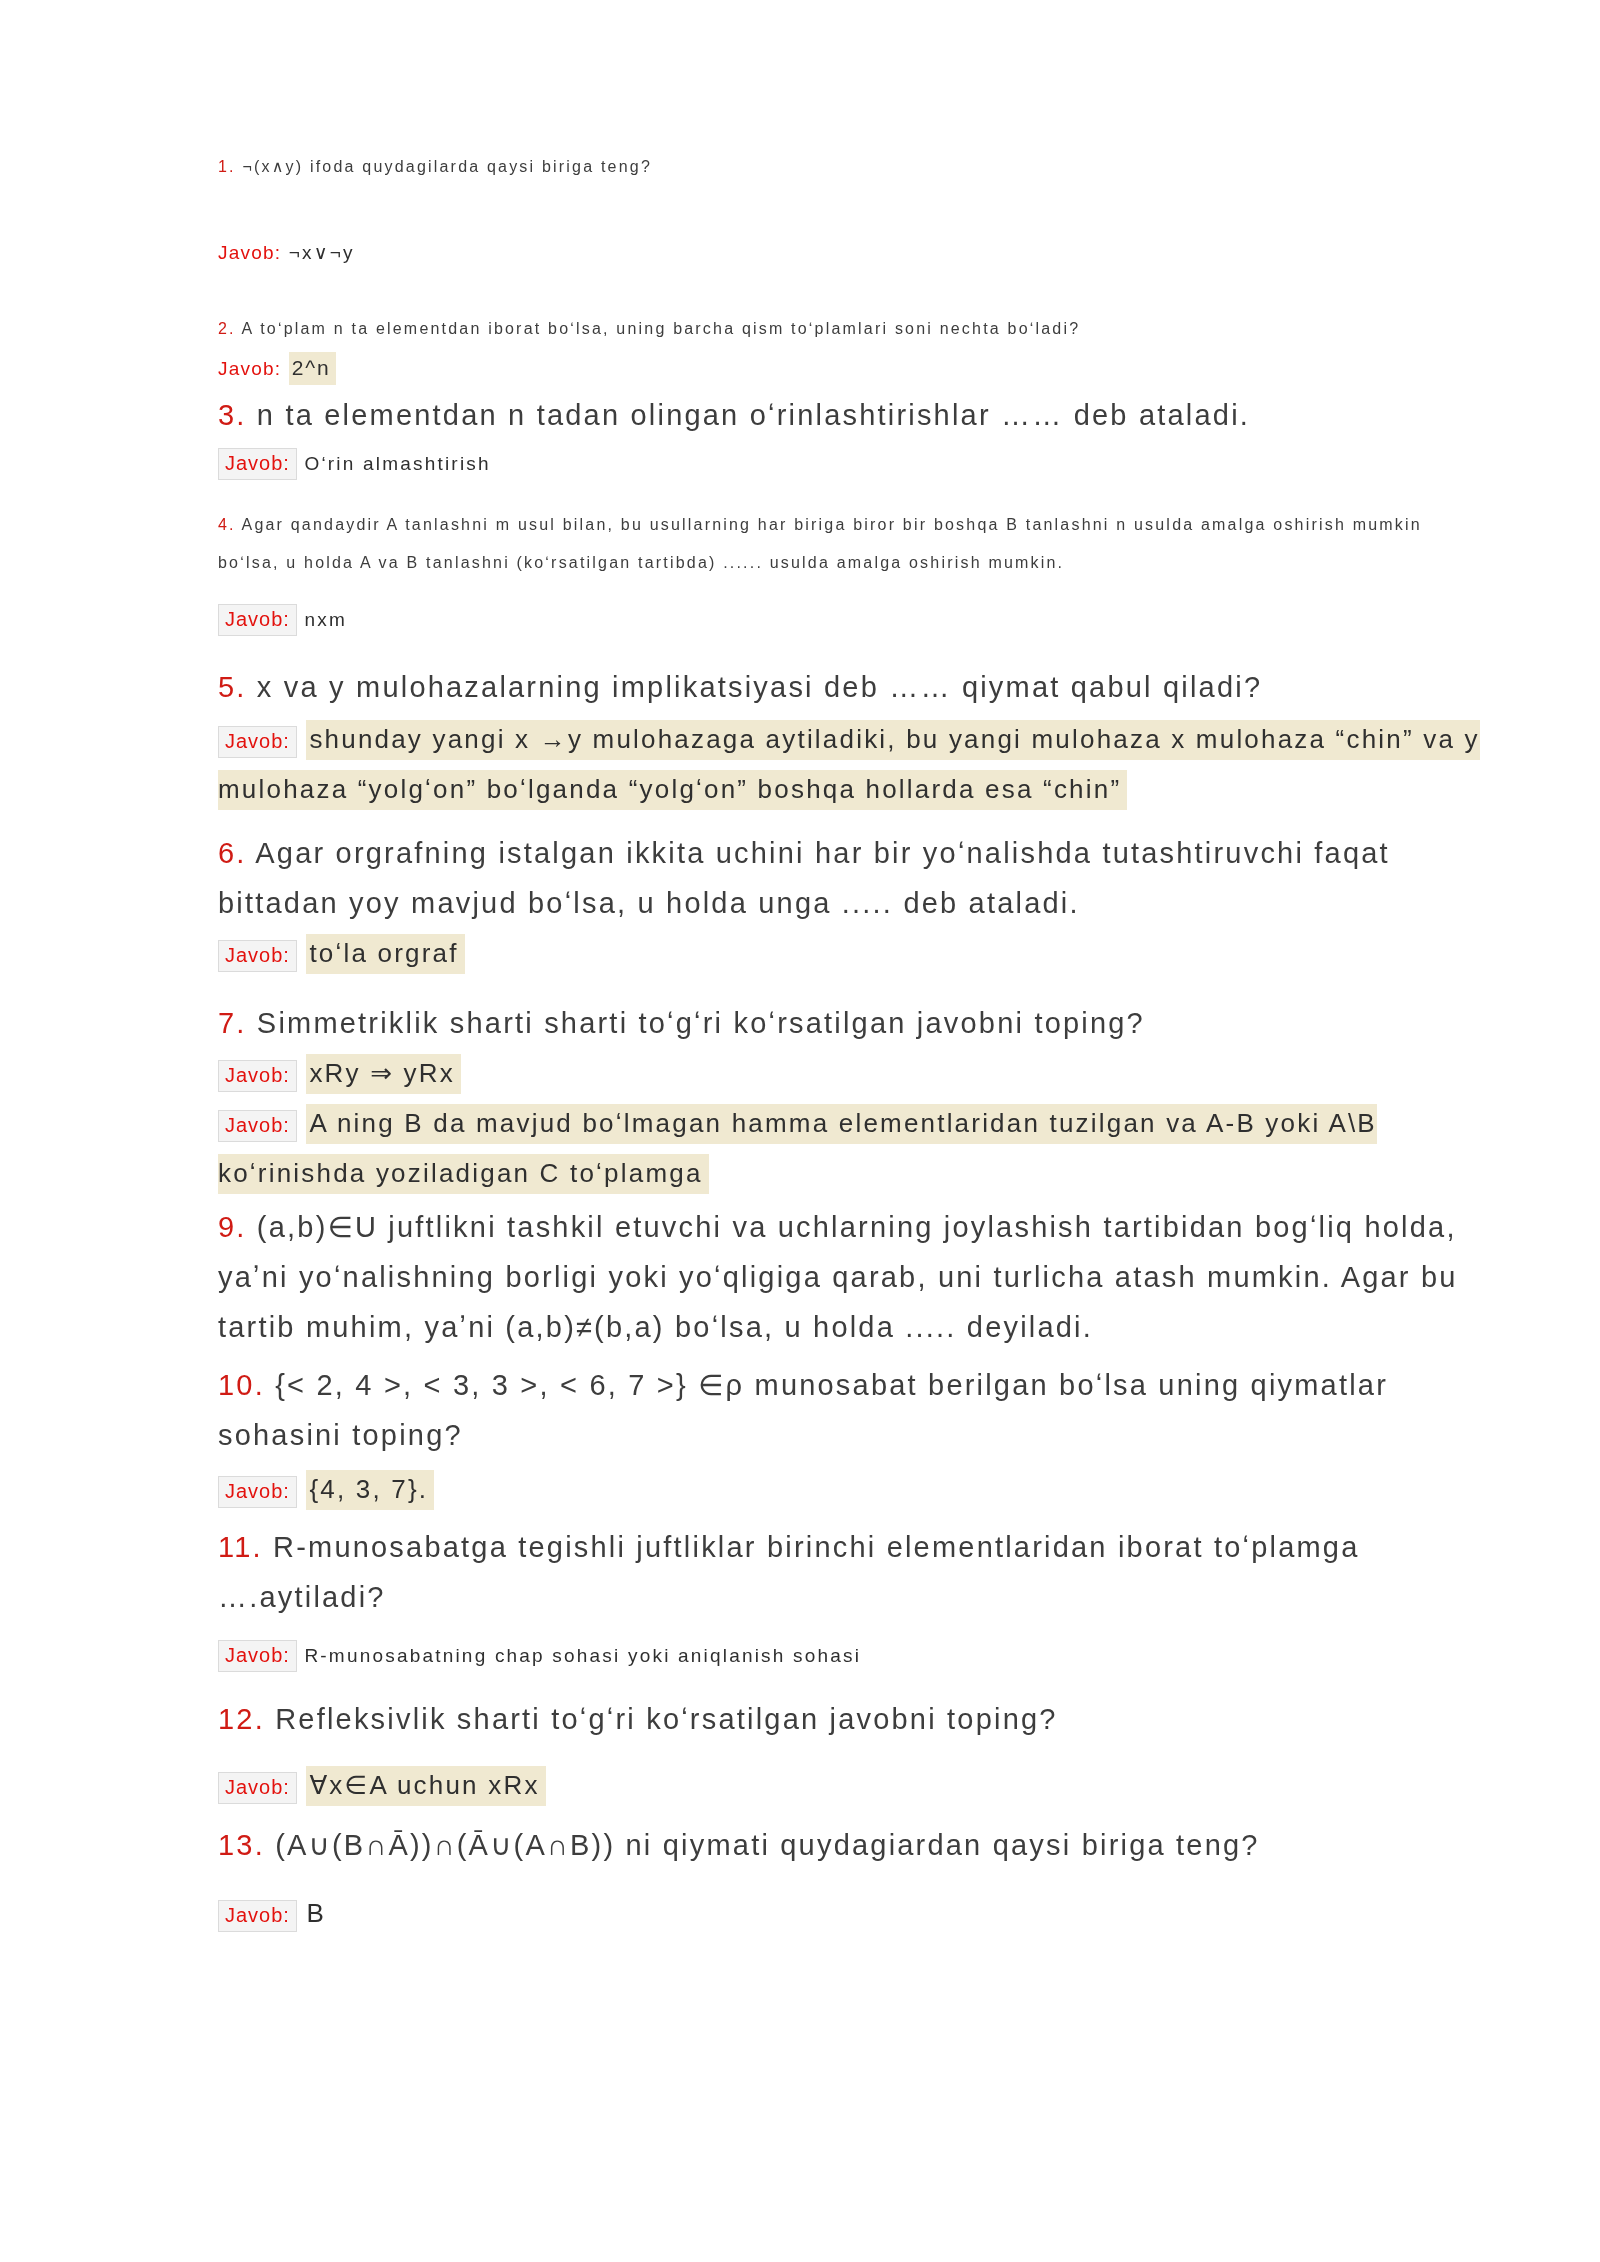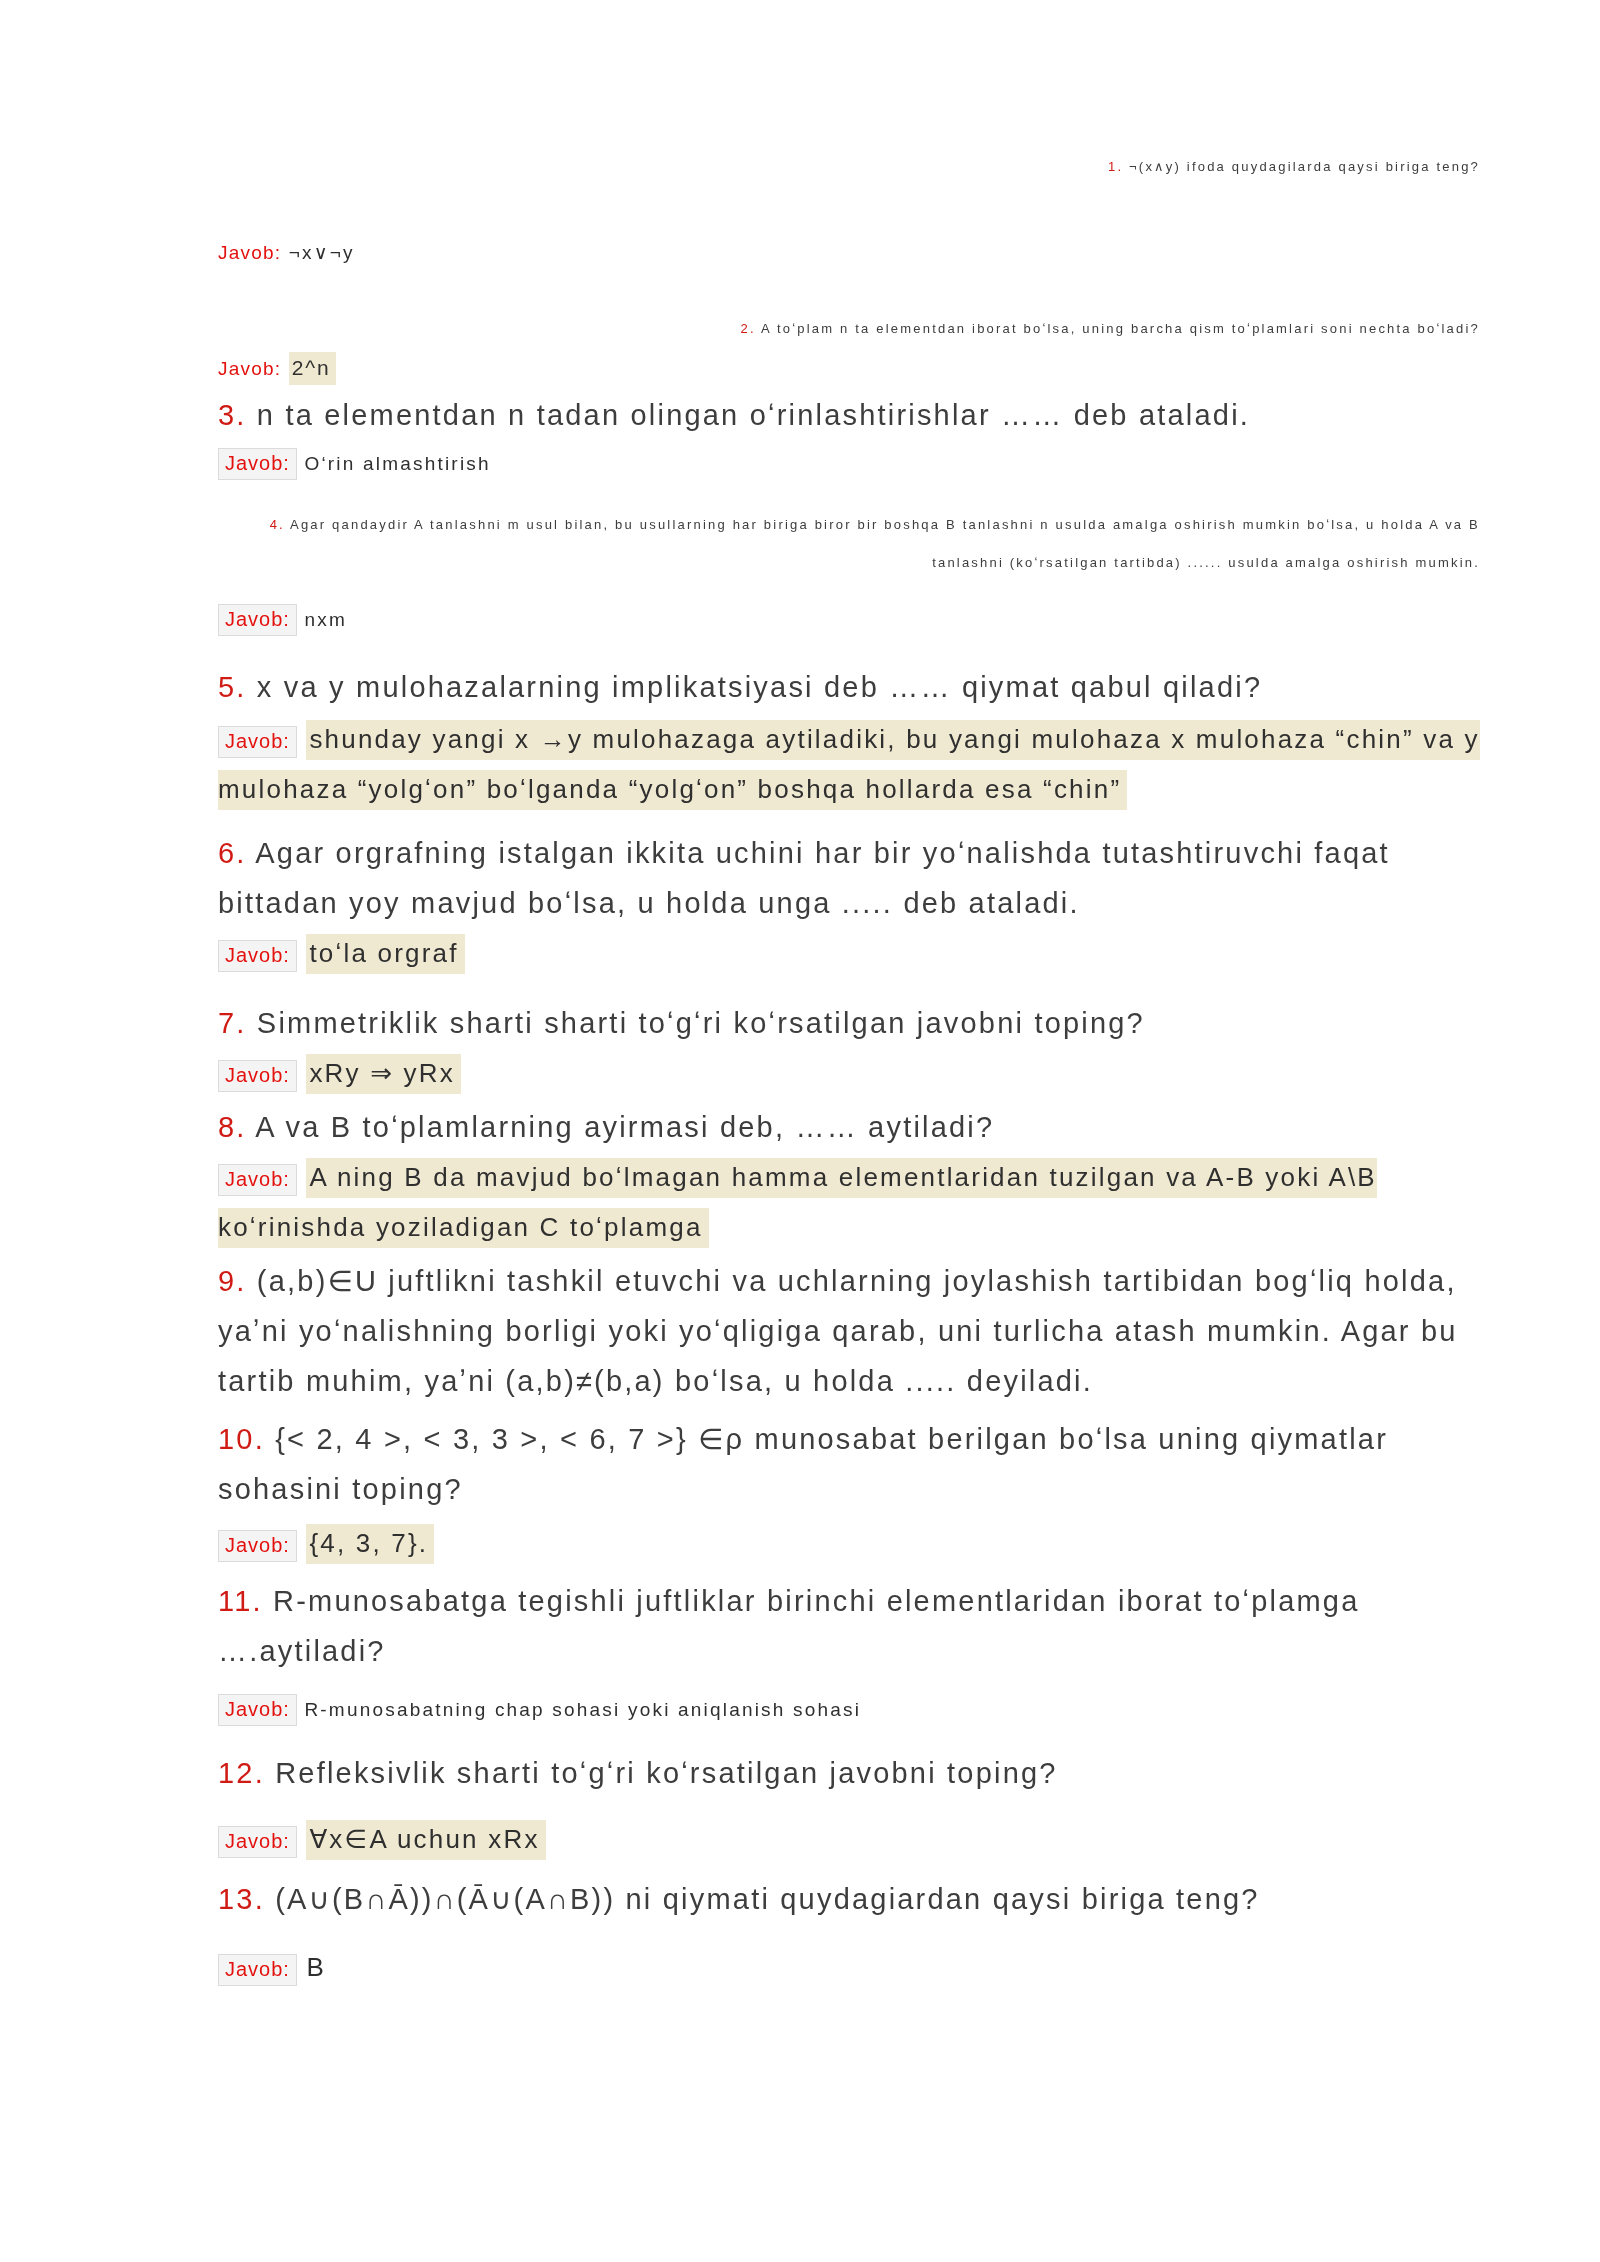--- a/index.html
+++ b/index.html
@@ -12,21 +12,21 @@
   .page{
     width:1600px;
     height:2262px;
     box-sizing:border-box;
     padding:148px 120px 0 218px;
     background:#ffffff;
     overflow:hidden;
   }
   p{margin:0;}
   
-  .t-small{font-size:13px;letter-spacing:2.2px;line-height:38px;text-align:right;}
+  .t-small{font-size:16px;letter-spacing:2.2px;line-height:38px;}
   .t-large{font-size:29px;letter-spacing:2.2px;line-height:50px;}
   .a-small{font-size:19px;letter-spacing:2.2px;line-height:38px;}
   .a-md{font-size:19px;letter-spacing:2.2px;line-height:44px;}
   .a-19{font-size:21px;letter-spacing:1.8px;line-height:27px;}
   .a-large{font-size:26px;letter-spacing:2.2px;line-height:50px;}
   
   .num{color:#d01b14;}
   
   .javob-p{color:#e3120e;font-size:19px;letter-spacing:1.2px;}
   
@@ -112,24 +112,20 @@
 
   <p class="t-large g20">
     <span class="num">7.</span>
     <span class="qtext">Simmetriklik sharti sharti toʻgʻri koʻrsatilgan javobni toping?</span>
   </p>
   <p class="a-large g0">
     <span class="javob-b">Javob:</span>
     <span class="anstext hl">xRy ⇒ yRx</span>
   </p>
 
-  <p class="t-large g4">
-    <span class="num">8.</span>
-    <span class="qtext">A va B toʻplamlarning ayirmasi deb, …… aytiladi?</span>
-  </p>
   <p class="a-large g0">
     <span class="javob-b">Javob:</span>
     <span class="anstext hl">A ning B da mavjud boʻlmagan hamma elementlaridan tuzilgan va A-B yoki A\B koʻrinishda yoziladigan C toʻplamga</span>
   </p>
 
   <p class="t-large g4">
     <span class="num">9.</span>
     <span class="qtext">(a,b)∈U juftlikni tashkil etuvchi va uchlarning joylashish tartibidan bogʻliq holda, yaʼni yoʻnalishning borligi yoki yoʻqligiga qarab, uni turlicha atash mumkin. Agar bu tartib muhim, yaʼni (a,b)≠(b,a) boʻlsa, u holda ..... deyiladi.</span>
   </p>
 

